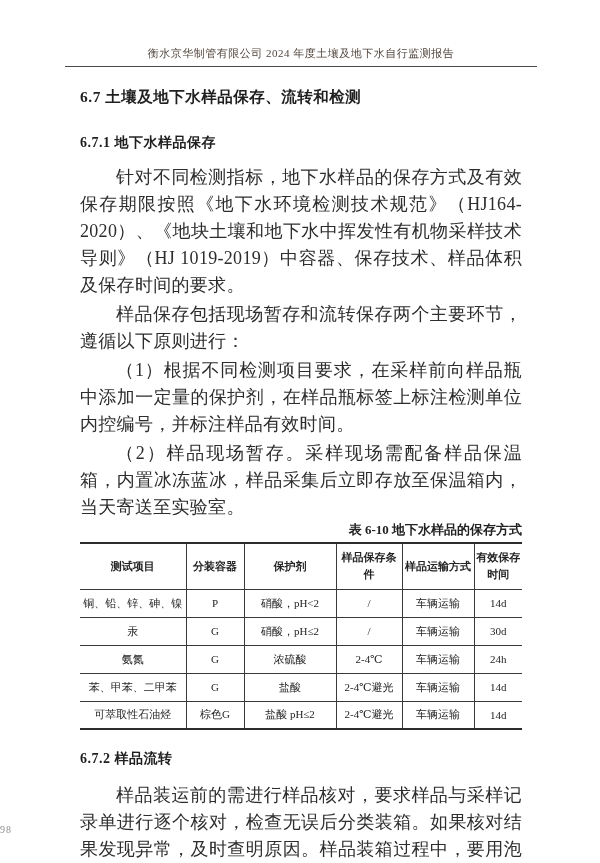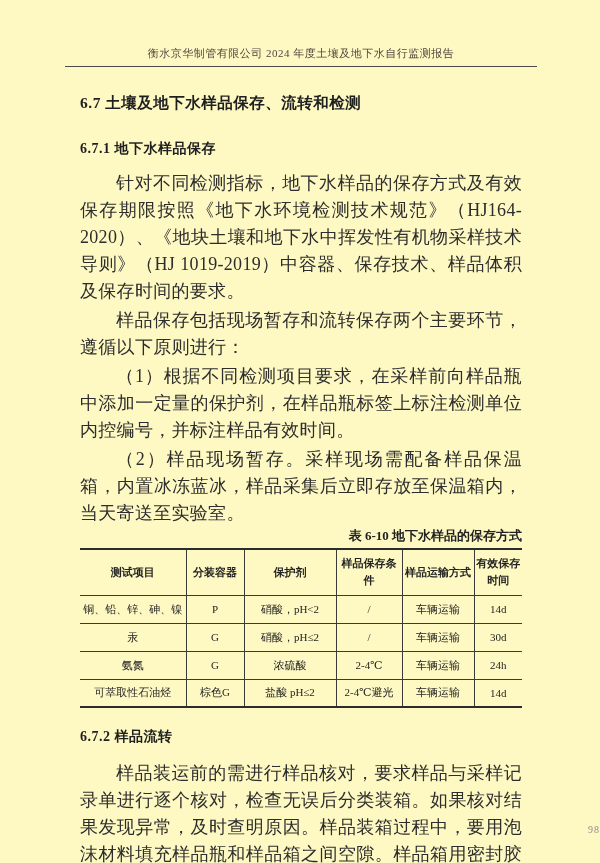--- a/index.html
+++ b/index.html
@@ -4,41 +4,41 @@
 <style>
   * { margin: 0; padding: 0; box-sizing: border-box; }
   html, body { background: #e9e9e7; }
   body { font-family: "Liberation Serif", "DejaVu Serif", serif; }
 
   .page {
     position: relative;
     width: 600px;
     height: 863px;
     margin: 0 auto;
-    background: #fef9c3;
+    background: #ffffff;
     color: #2b2b2b;
     padding: 46px 78px 0 80px;
     overflow: hidden;
   }
 
   
   .running-header {
     text-align: center;
     font-size: 11px;
     letter-spacing: 0.5px;
     color: #51453d;
   }
   .header-rule {
     margin: 5px -15px 0 -15px;
     border-bottom: 1.5px solid #4a4a48;
   }
 
   
   .h-level1 {
-    margin-top: 26px;
+    margin-top: 20px;
     font-size: 15.5px;
     font-weight: bold;
     color: #1f1f1f;
     letter-spacing: 0.5px;
   }
   .h-level2 {
     margin-top: 26px;
     font-size: 14px;
     font-weight: bold;
     color: #1f1f1f;
@@ -91,21 +91,21 @@
     font-size: 11px;
     height: 28px;
     font-weight: normal;
   }
 
   
   .page-number {
     position: absolute;
     left: 0; right: 0;
     bottom: 28px;
-    text-align: right;
+    text-align: left;
     font-size: 10px;
     color: #8e8e8c;
     letter-spacing: 1px;
   }
 </style>
 </head>
 <body>
 
 <div class="page">
 
@@ -161,20 +161,28 @@
       </tr>
       <tr>
         <td>氨氮</td>
         <td>G</td>
         <td>浓硫酸</td>
         <td>2-4℃</td>
         <td>车辆运输</td>
         <td>24h</td>
       </tr>
       <tr>
+        <td>苯、甲苯、二甲苯</td>
+        <td>G</td>
+        <td>盐酸</td>
+        <td>2-4℃避光</td>
+        <td>车辆运输</td>
+        <td>14d</td>
+      </tr>
+      <tr>
         <td>可萃取性石油烃</td>
         <td>棕色G</td>
         <td>盐酸 pH≤2</td>
         <td>2-4℃避光</td>
         <td>车辆运输</td>
         <td>14d</td>
       </tr>
     </tbody>
   </table>
 

